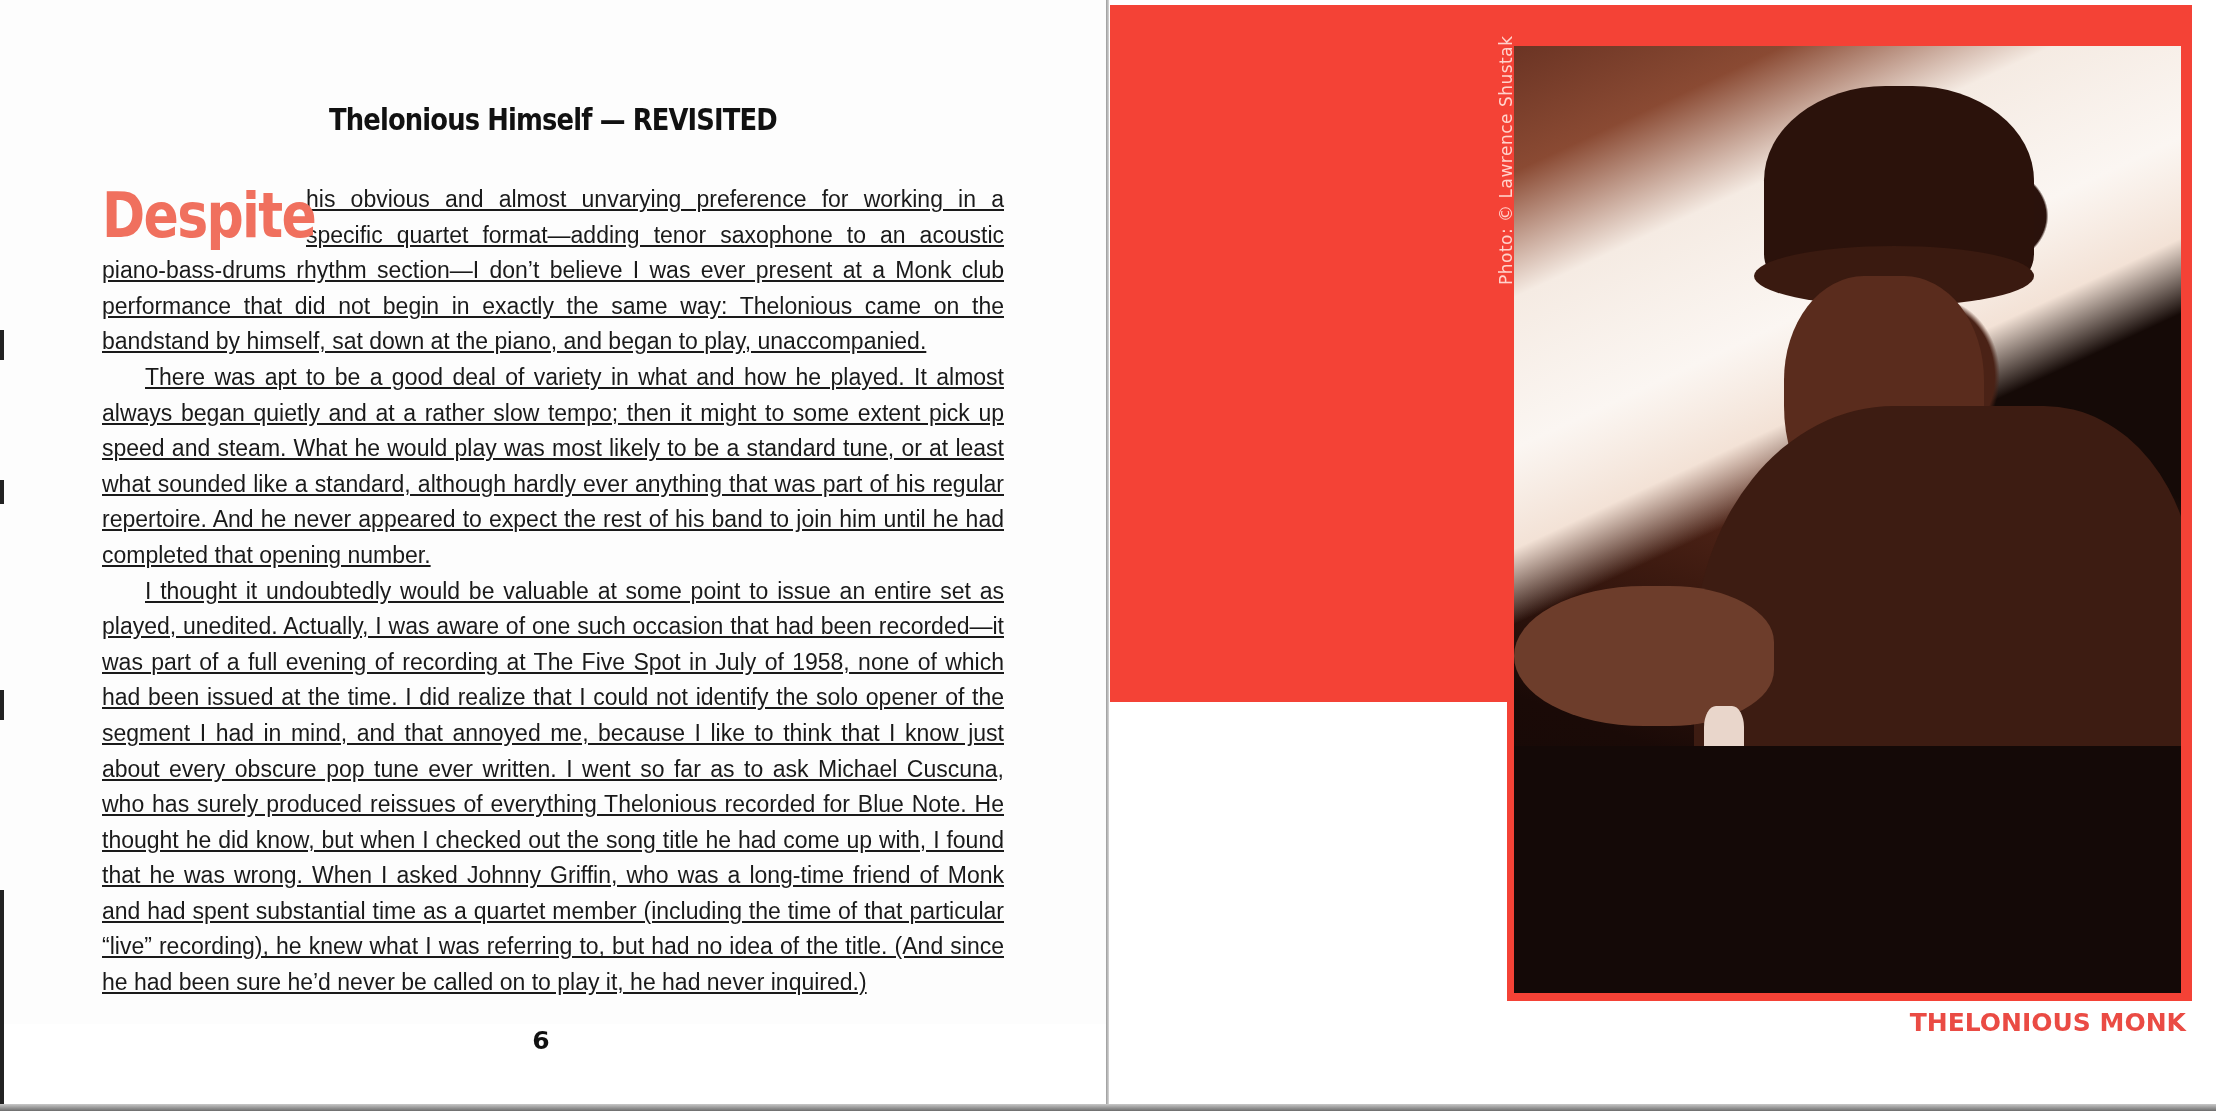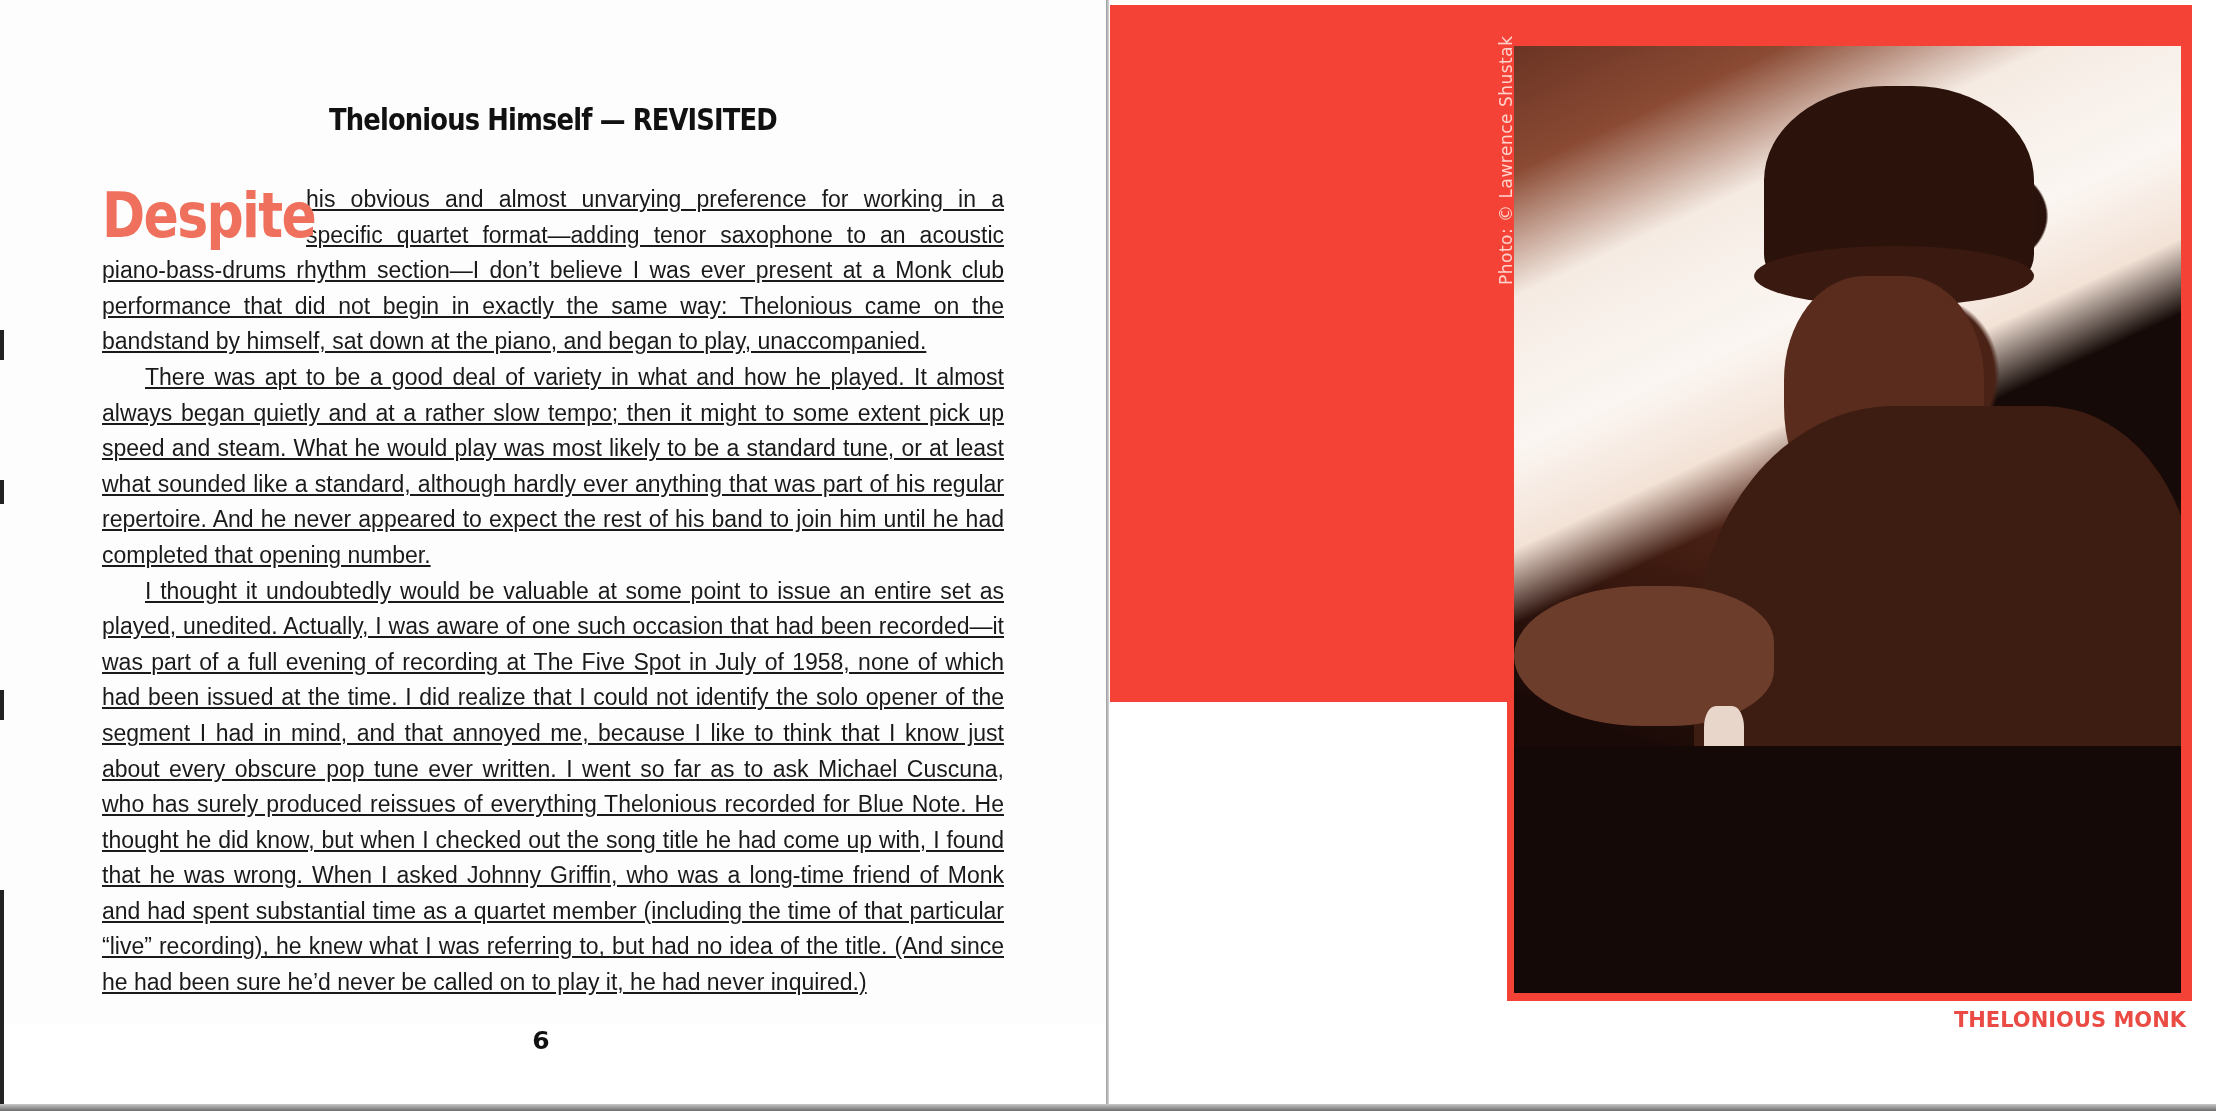--- a/index.html
+++ b/index.html
@@ -75,21 +75,21 @@
   }
   .photo-credit {
     position: absolute; left: 1496px; top: 285px;
     transform: rotate(-90deg); transform-origin: left top;
     font-family: "DejaVu Sans", sans-serif; font-size: 17px;
     color: #ffd3cc; white-space: nowrap; letter-spacing: 0.5px;
   }
   .caption {
     position: absolute; right: 30px; top: 1008px;
     font-family: "DejaVu Sans", sans-serif; font-weight: bold;
-    font-size: 21px; color: #ea4b44; letter-spacing: 0px;
+    font-size: 25px; color: #ea4b44; letter-spacing: 0px;
   }
   .bottom-edge {
     position: absolute; left: 0; top: 1104px; width: 2216px; height: 7px;
     background: linear-gradient(#c8c8c8, #6c6c6c);
   }
 </style>
 </head>
 <body>
 
 <div class="page-left">

